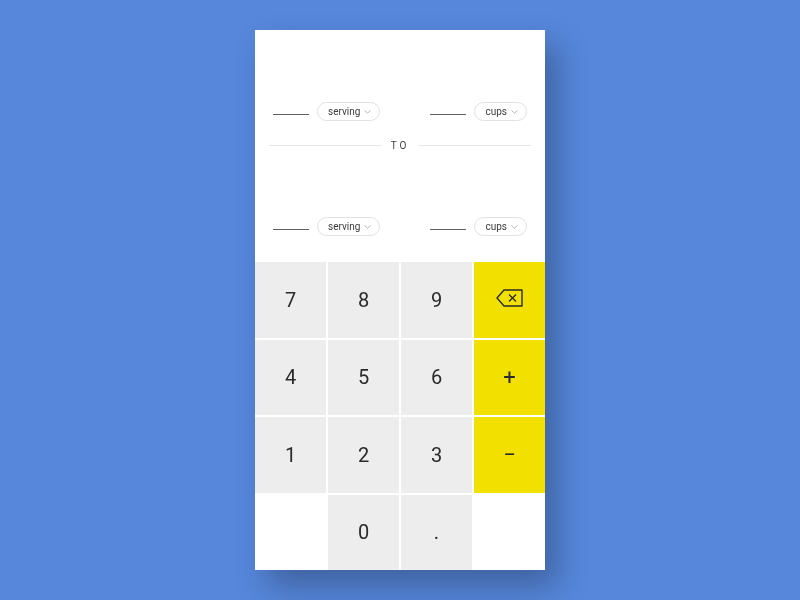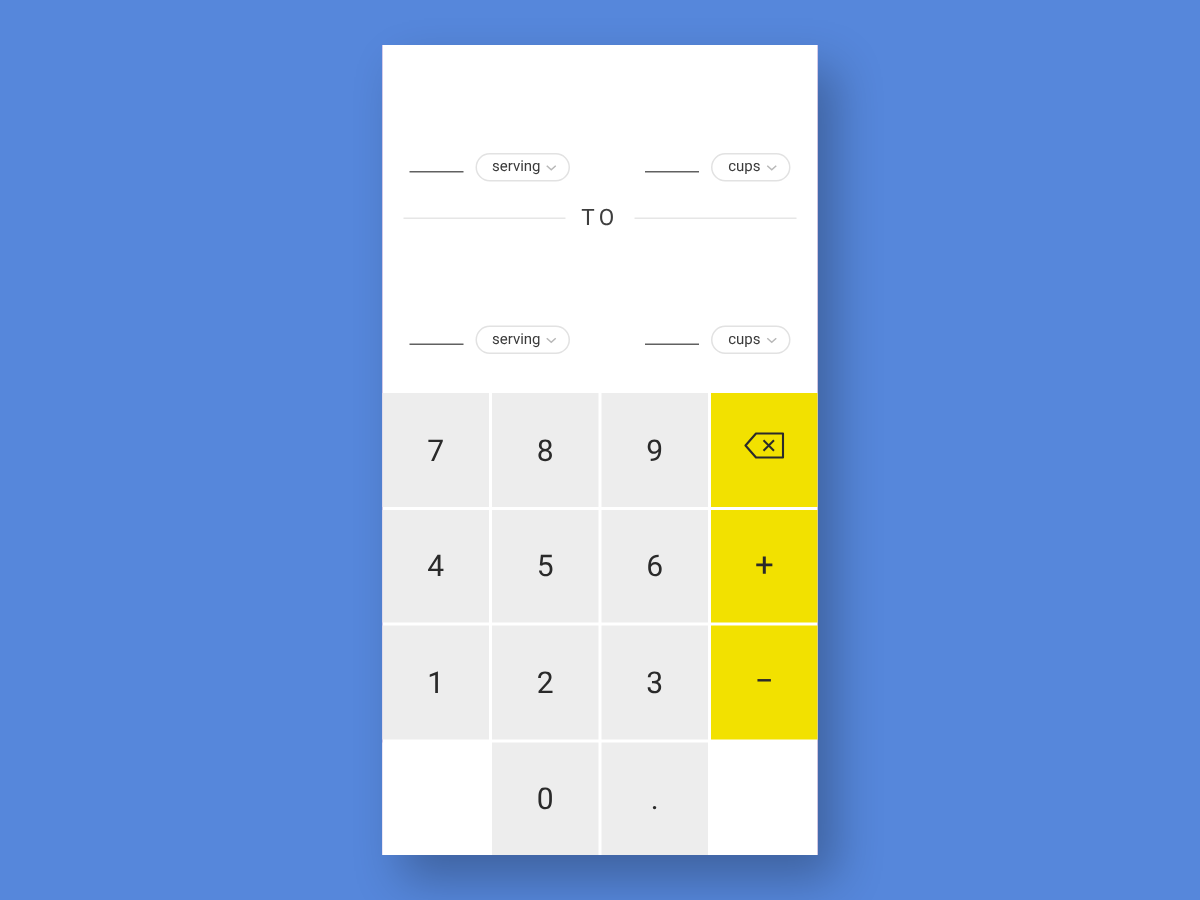--- a/index.html
+++ b/index.html
@@ -68,21 +68,21 @@
   .divider-line {
     position: absolute;
     left: 14px; right: 14px;
     height: 1px;
     background: #e6e6e6;
   }
   .divider-label {
     position: relative;
     background: #ffffff;
     padding: 0 10px;
-    font-size: 15px;
+    font-size: 10px;
     letter-spacing: 3px;
     color: #3e3e3e;
   }
   .keypad {
     flex: 1;
     display: grid;
     grid-template-columns: repeat(4, 1fr);
     grid-template-rows: repeat(4, 1fr);
     background: #ffffff;
     gap: 2px;

